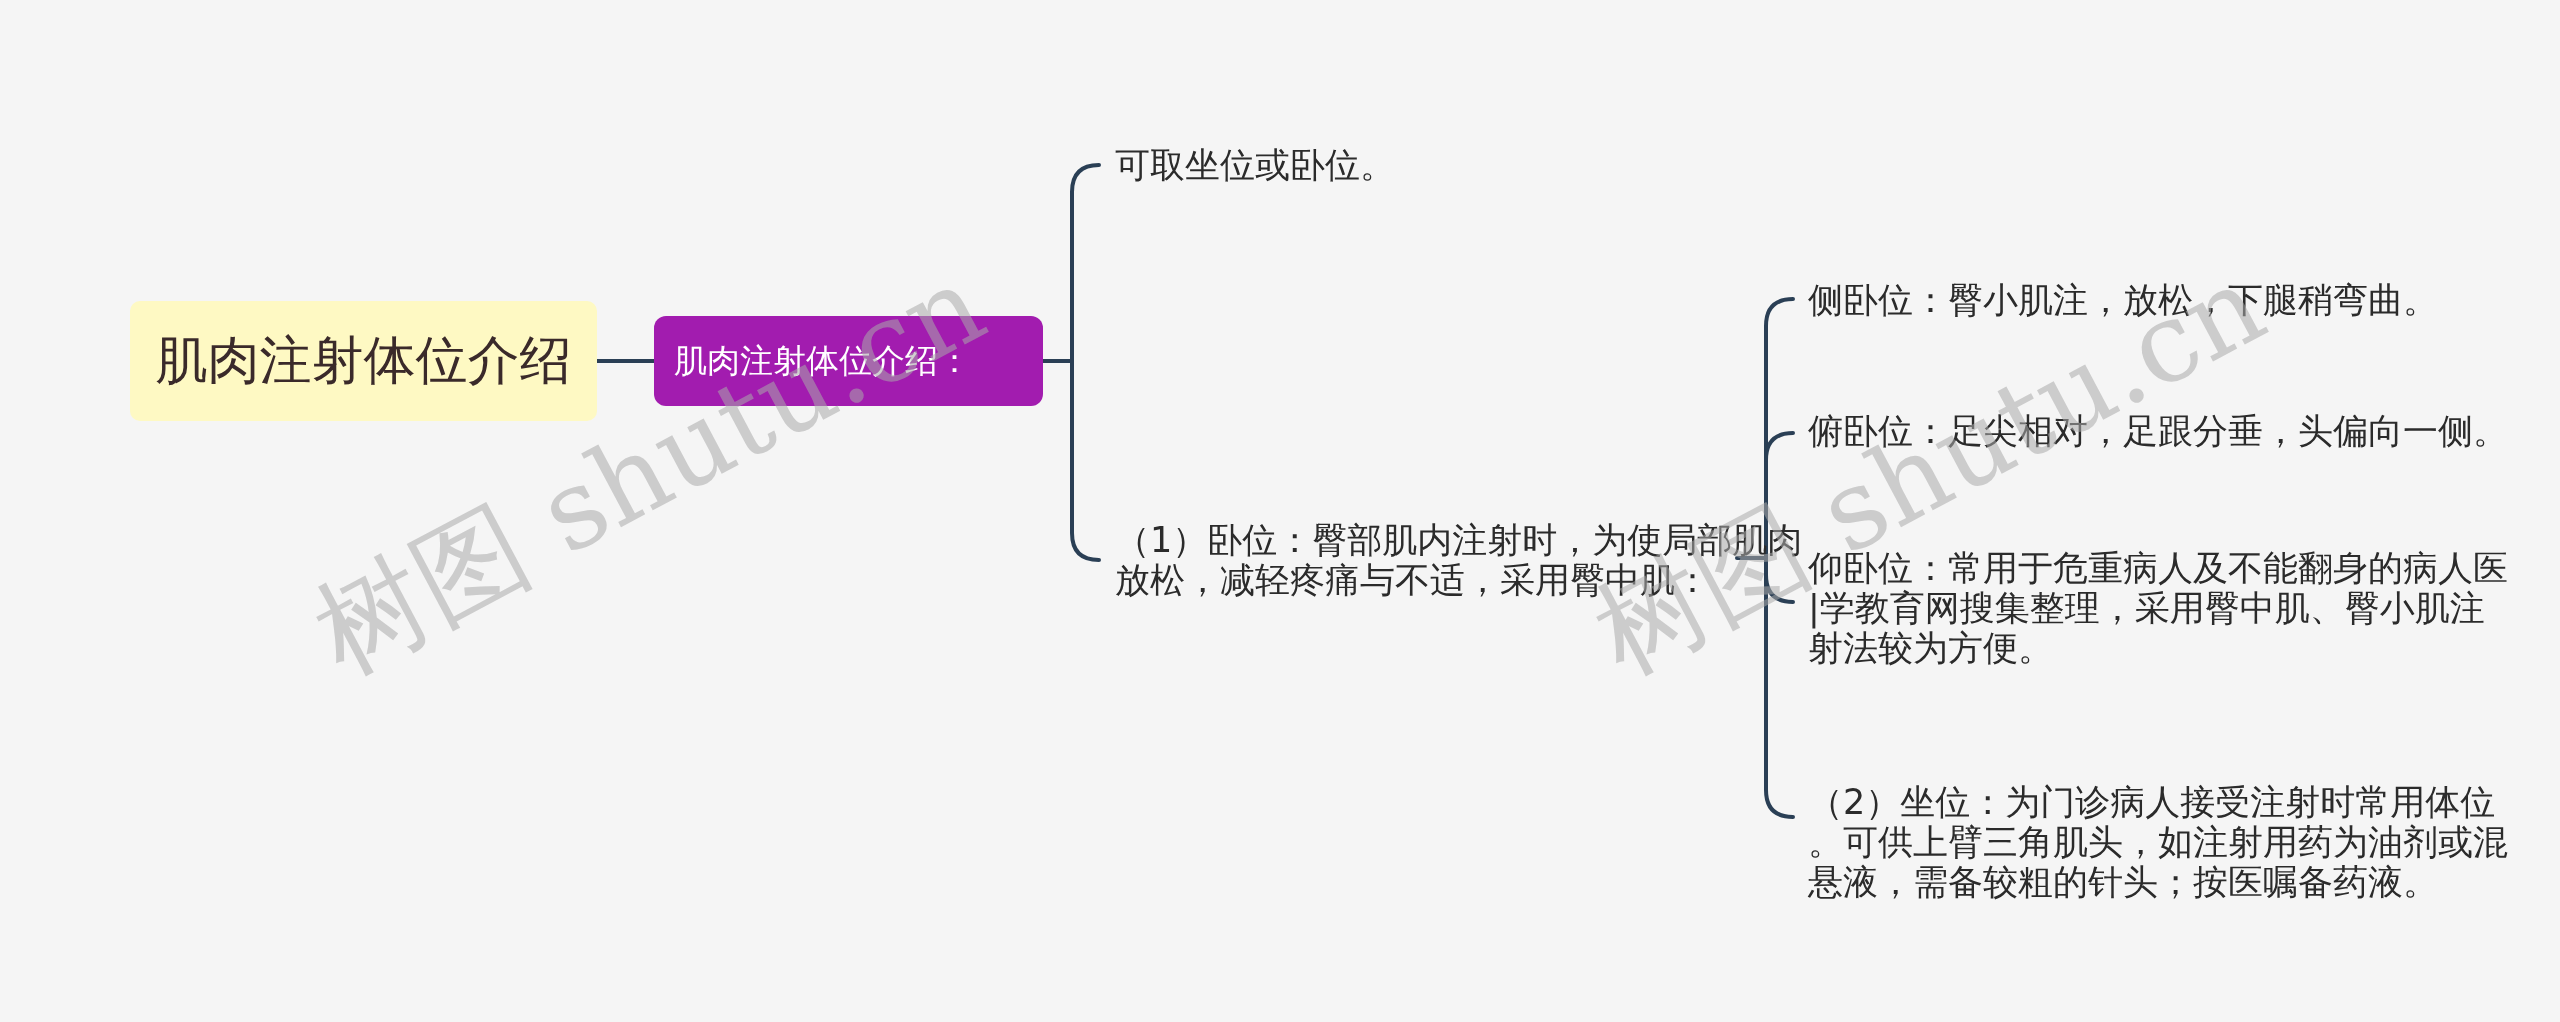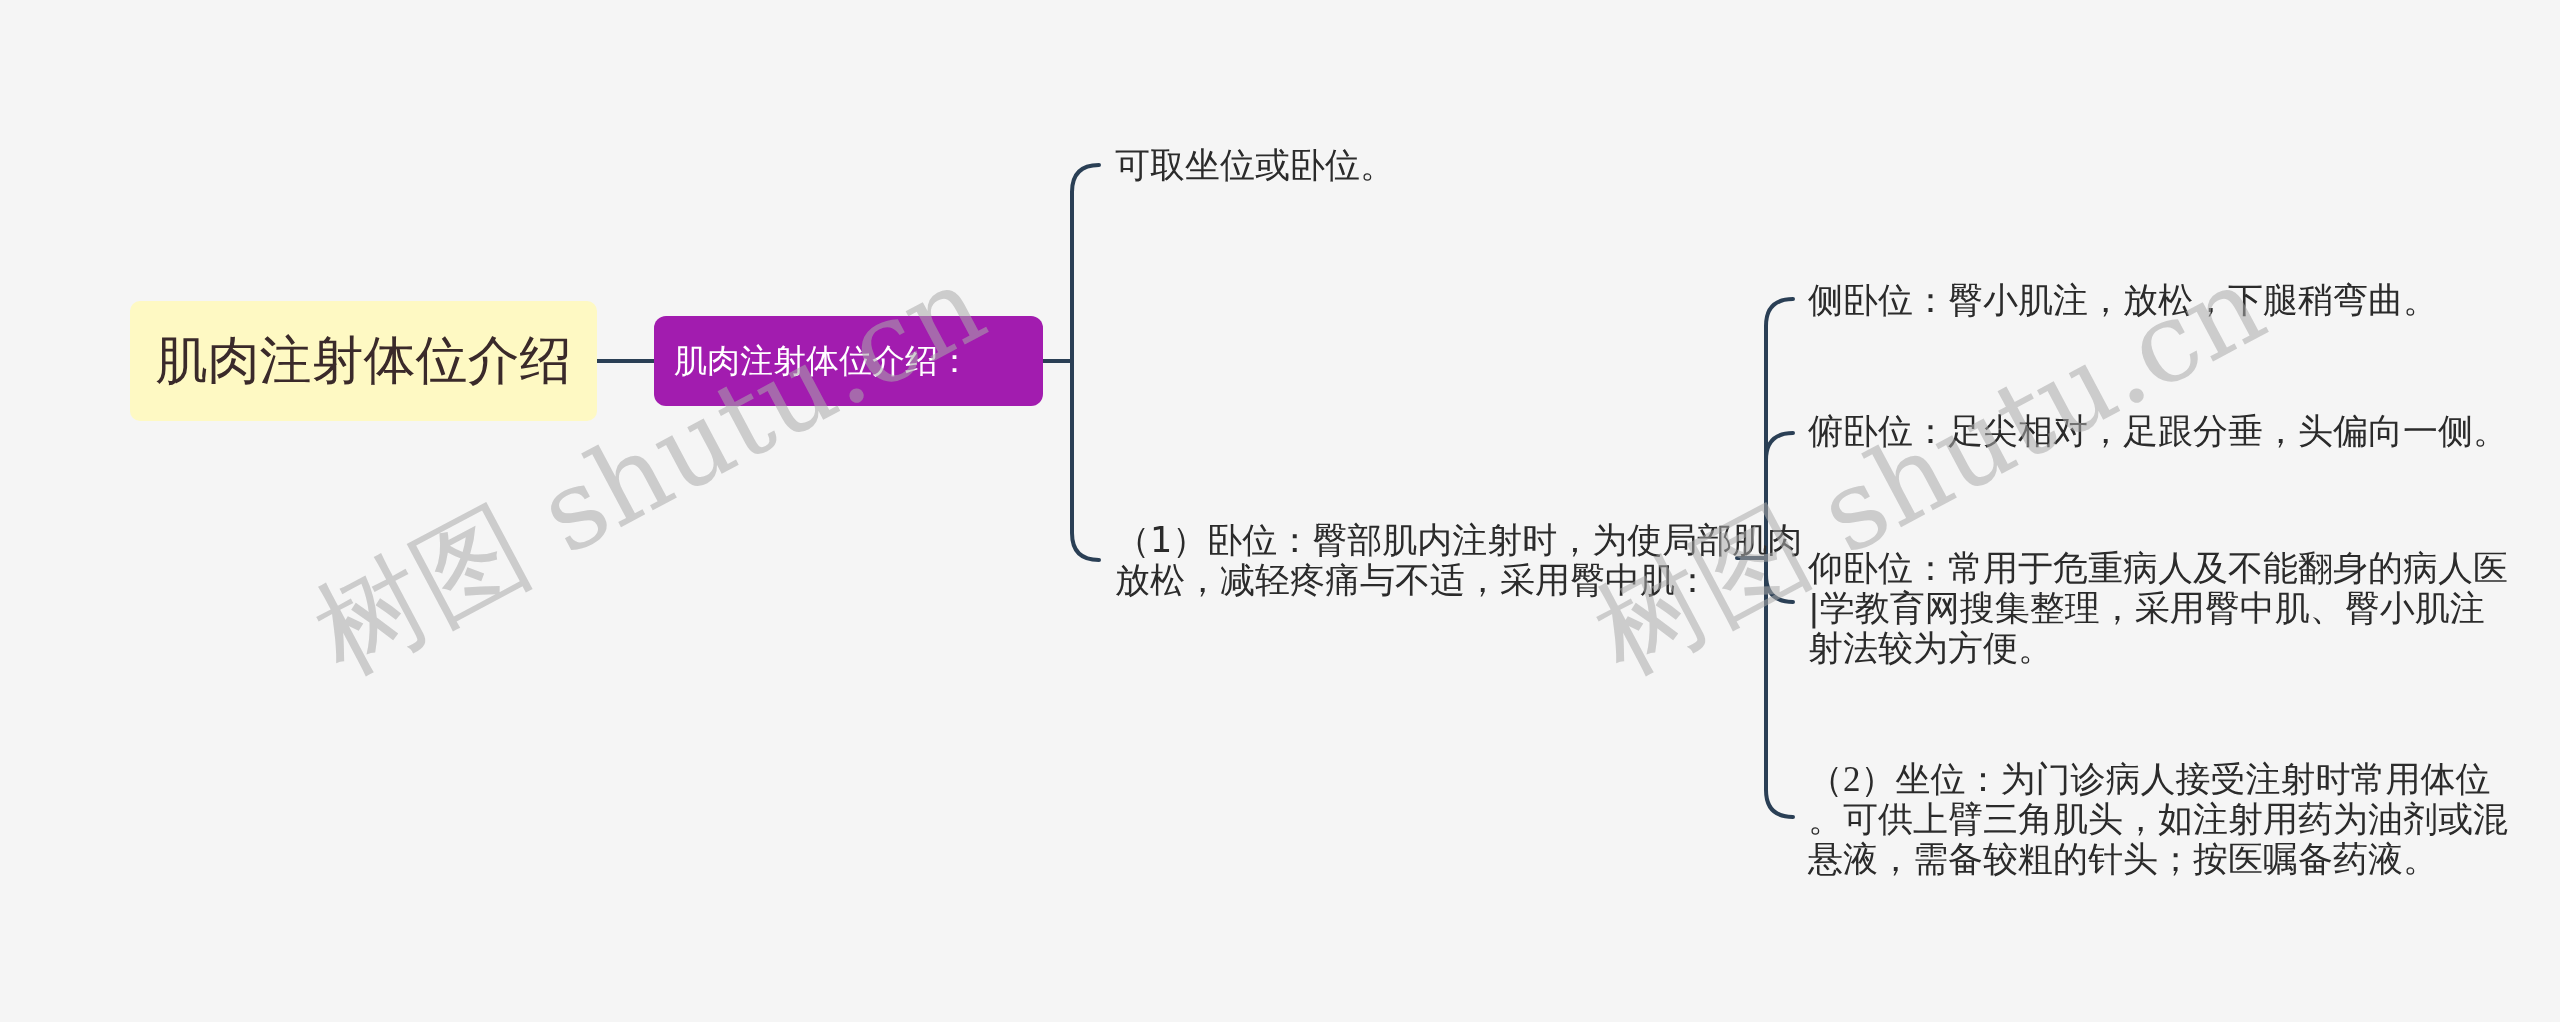--- a/index.html
+++ b/index.html
@@ -95,20 +95,20 @@
 <div class="leaf" style="left:1808px; top:414px;font-family:Liberation Mono, monospace;">
   <span>俯卧位：足尖相对，足跟分垂，头偏向一侧。</span>
 </div>
 
 <div class="leaf" style="left:1808px; top:548px;">
   <div>仰卧位：常用于危重病人及不能翻身的病人医</div>
   <div>|学教育网搜集整理，采用臀中肌、臀小肌注</div>
   <div>射法较为方便。</div>
 </div>
 
-<div class="leaf" style="left:1808px; top:760px;font-family:Liberation Serif, serif;">
+<div class="leaf" style="left:1808px; top:782px;">
   <div>（2）坐位：为门诊病人接受注射时常用体位</div>
   <div>。可供上臂三角肌头，如注射用药为油剂或混</div>
   <div>悬液，需备较粗的针头；按医嘱备药液。</div>
 </div>
 
 <div class="watermark" style="left:360px; top:560px;">树图 shutu.cn</div>
 <div class="watermark" style="left:1640px; top:560px;">树图 shutu.cn</div>
 
 </body></html>

